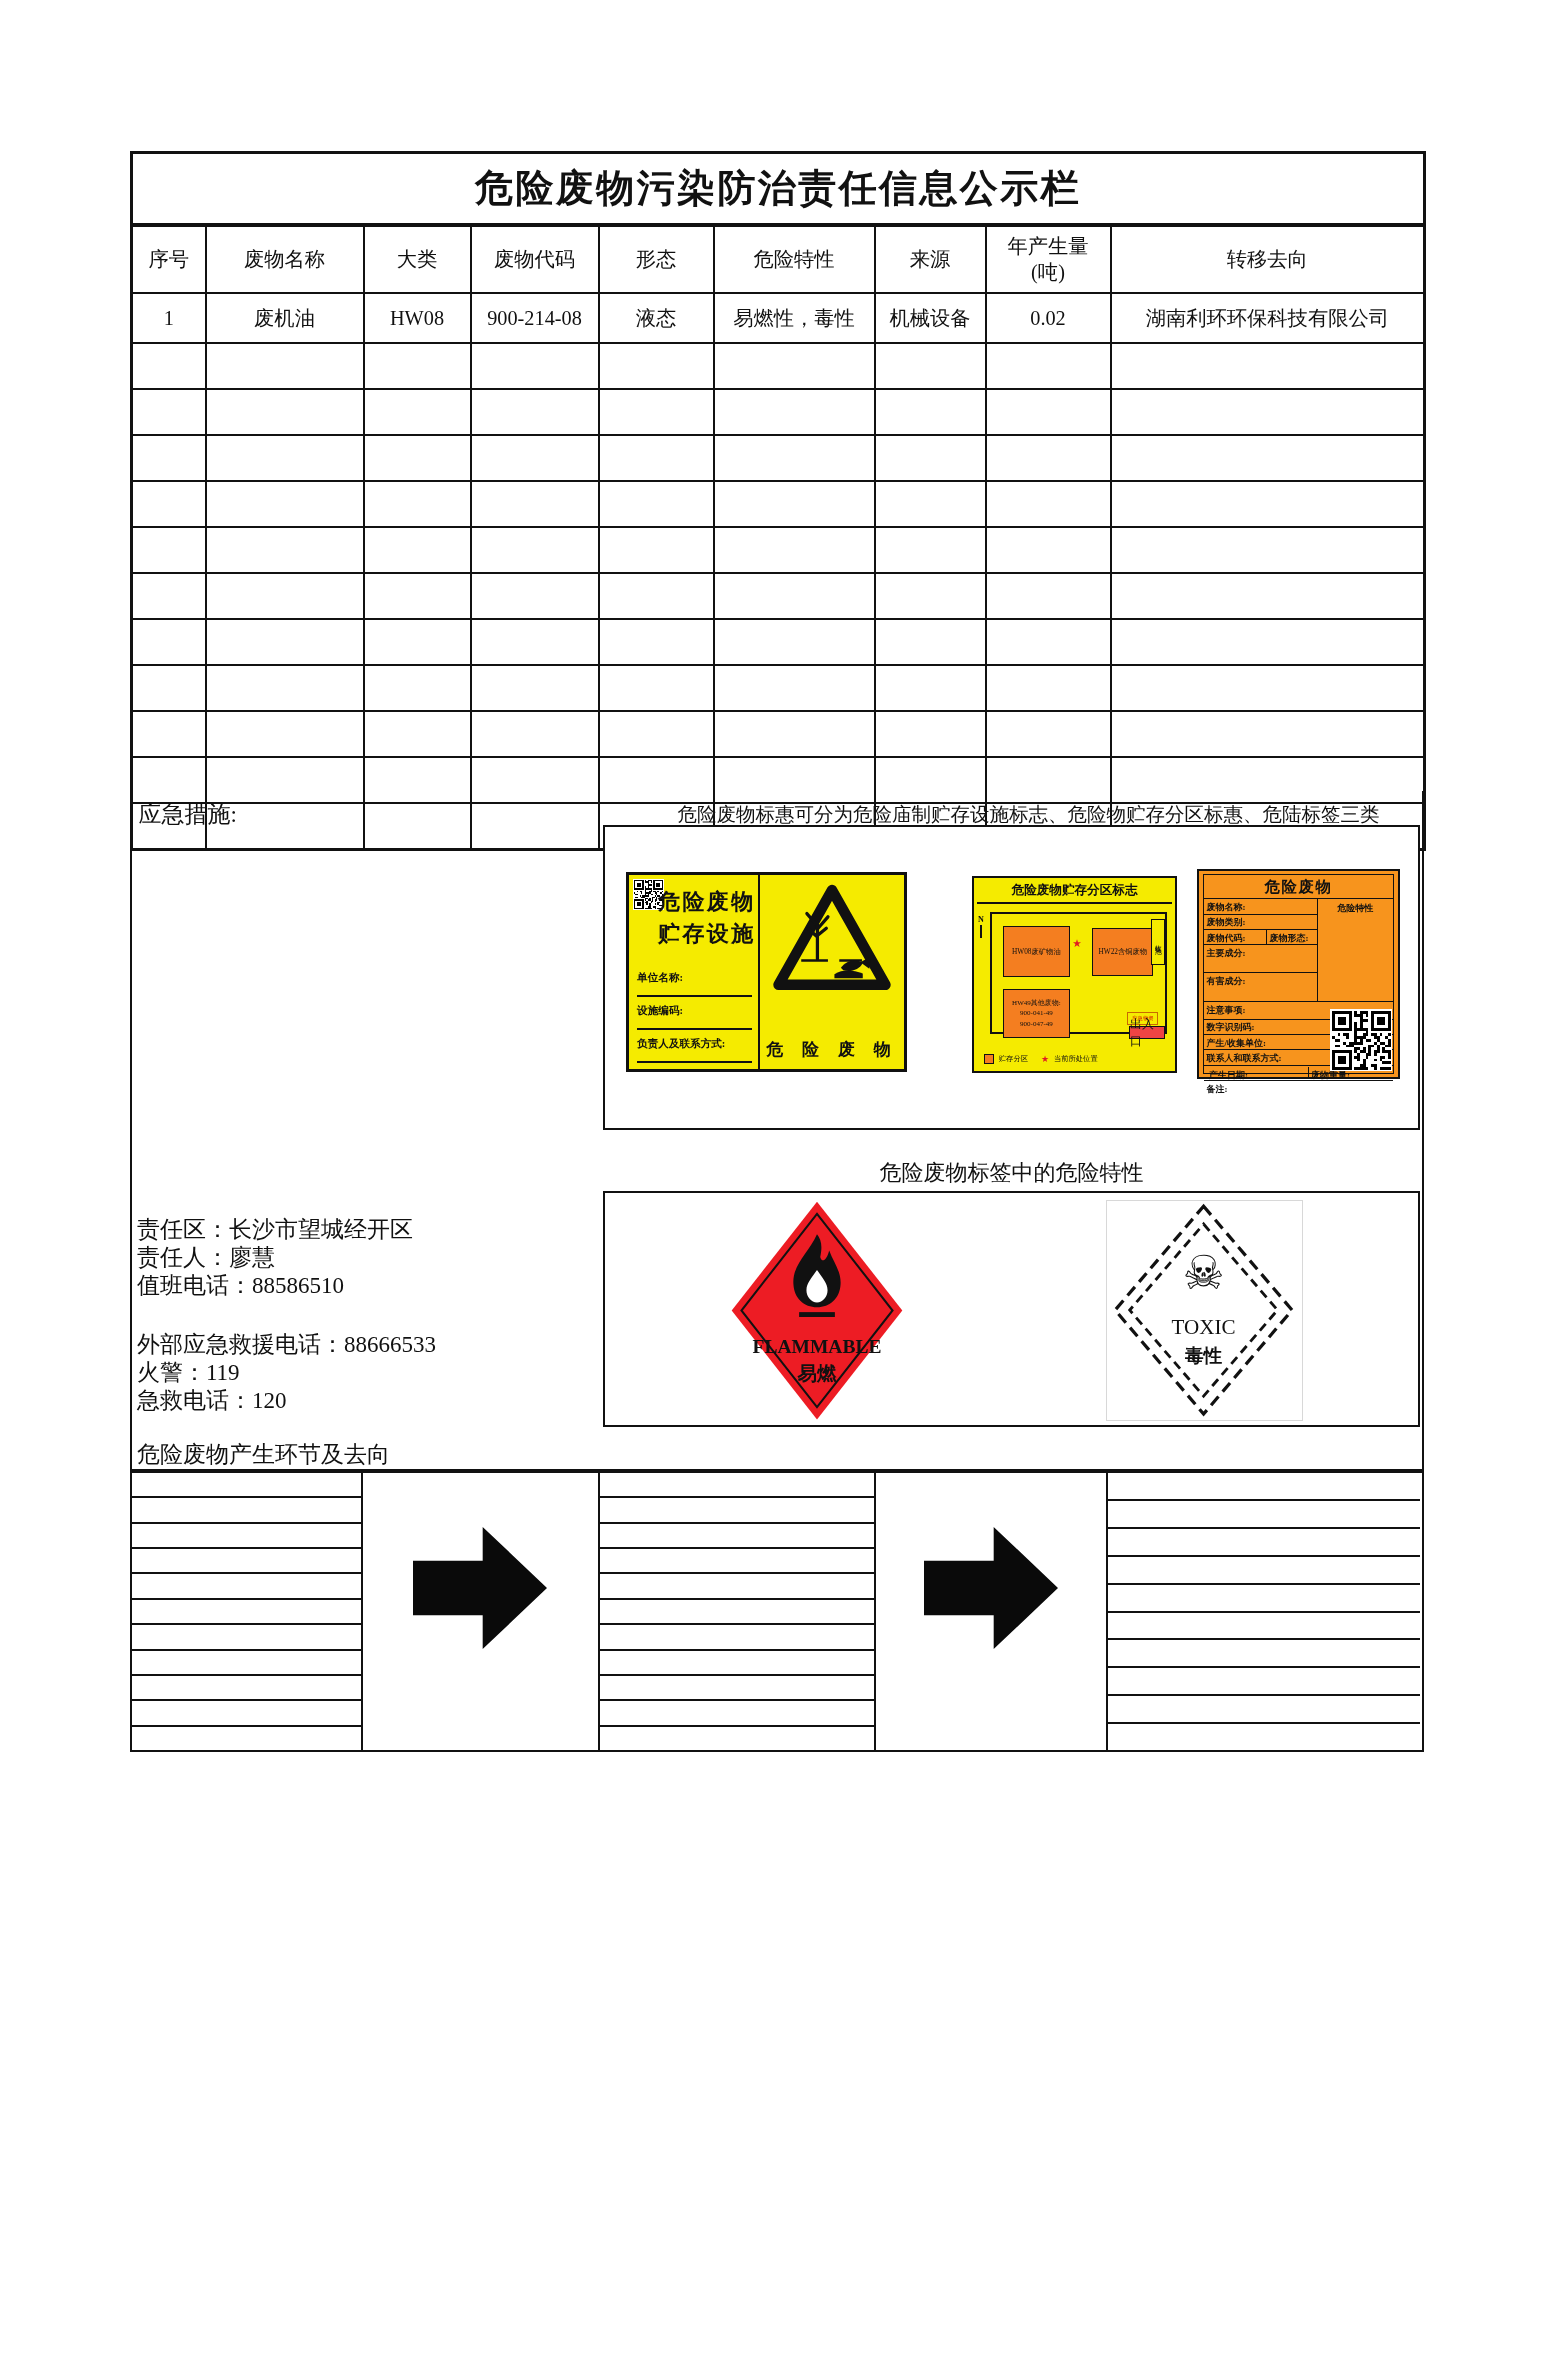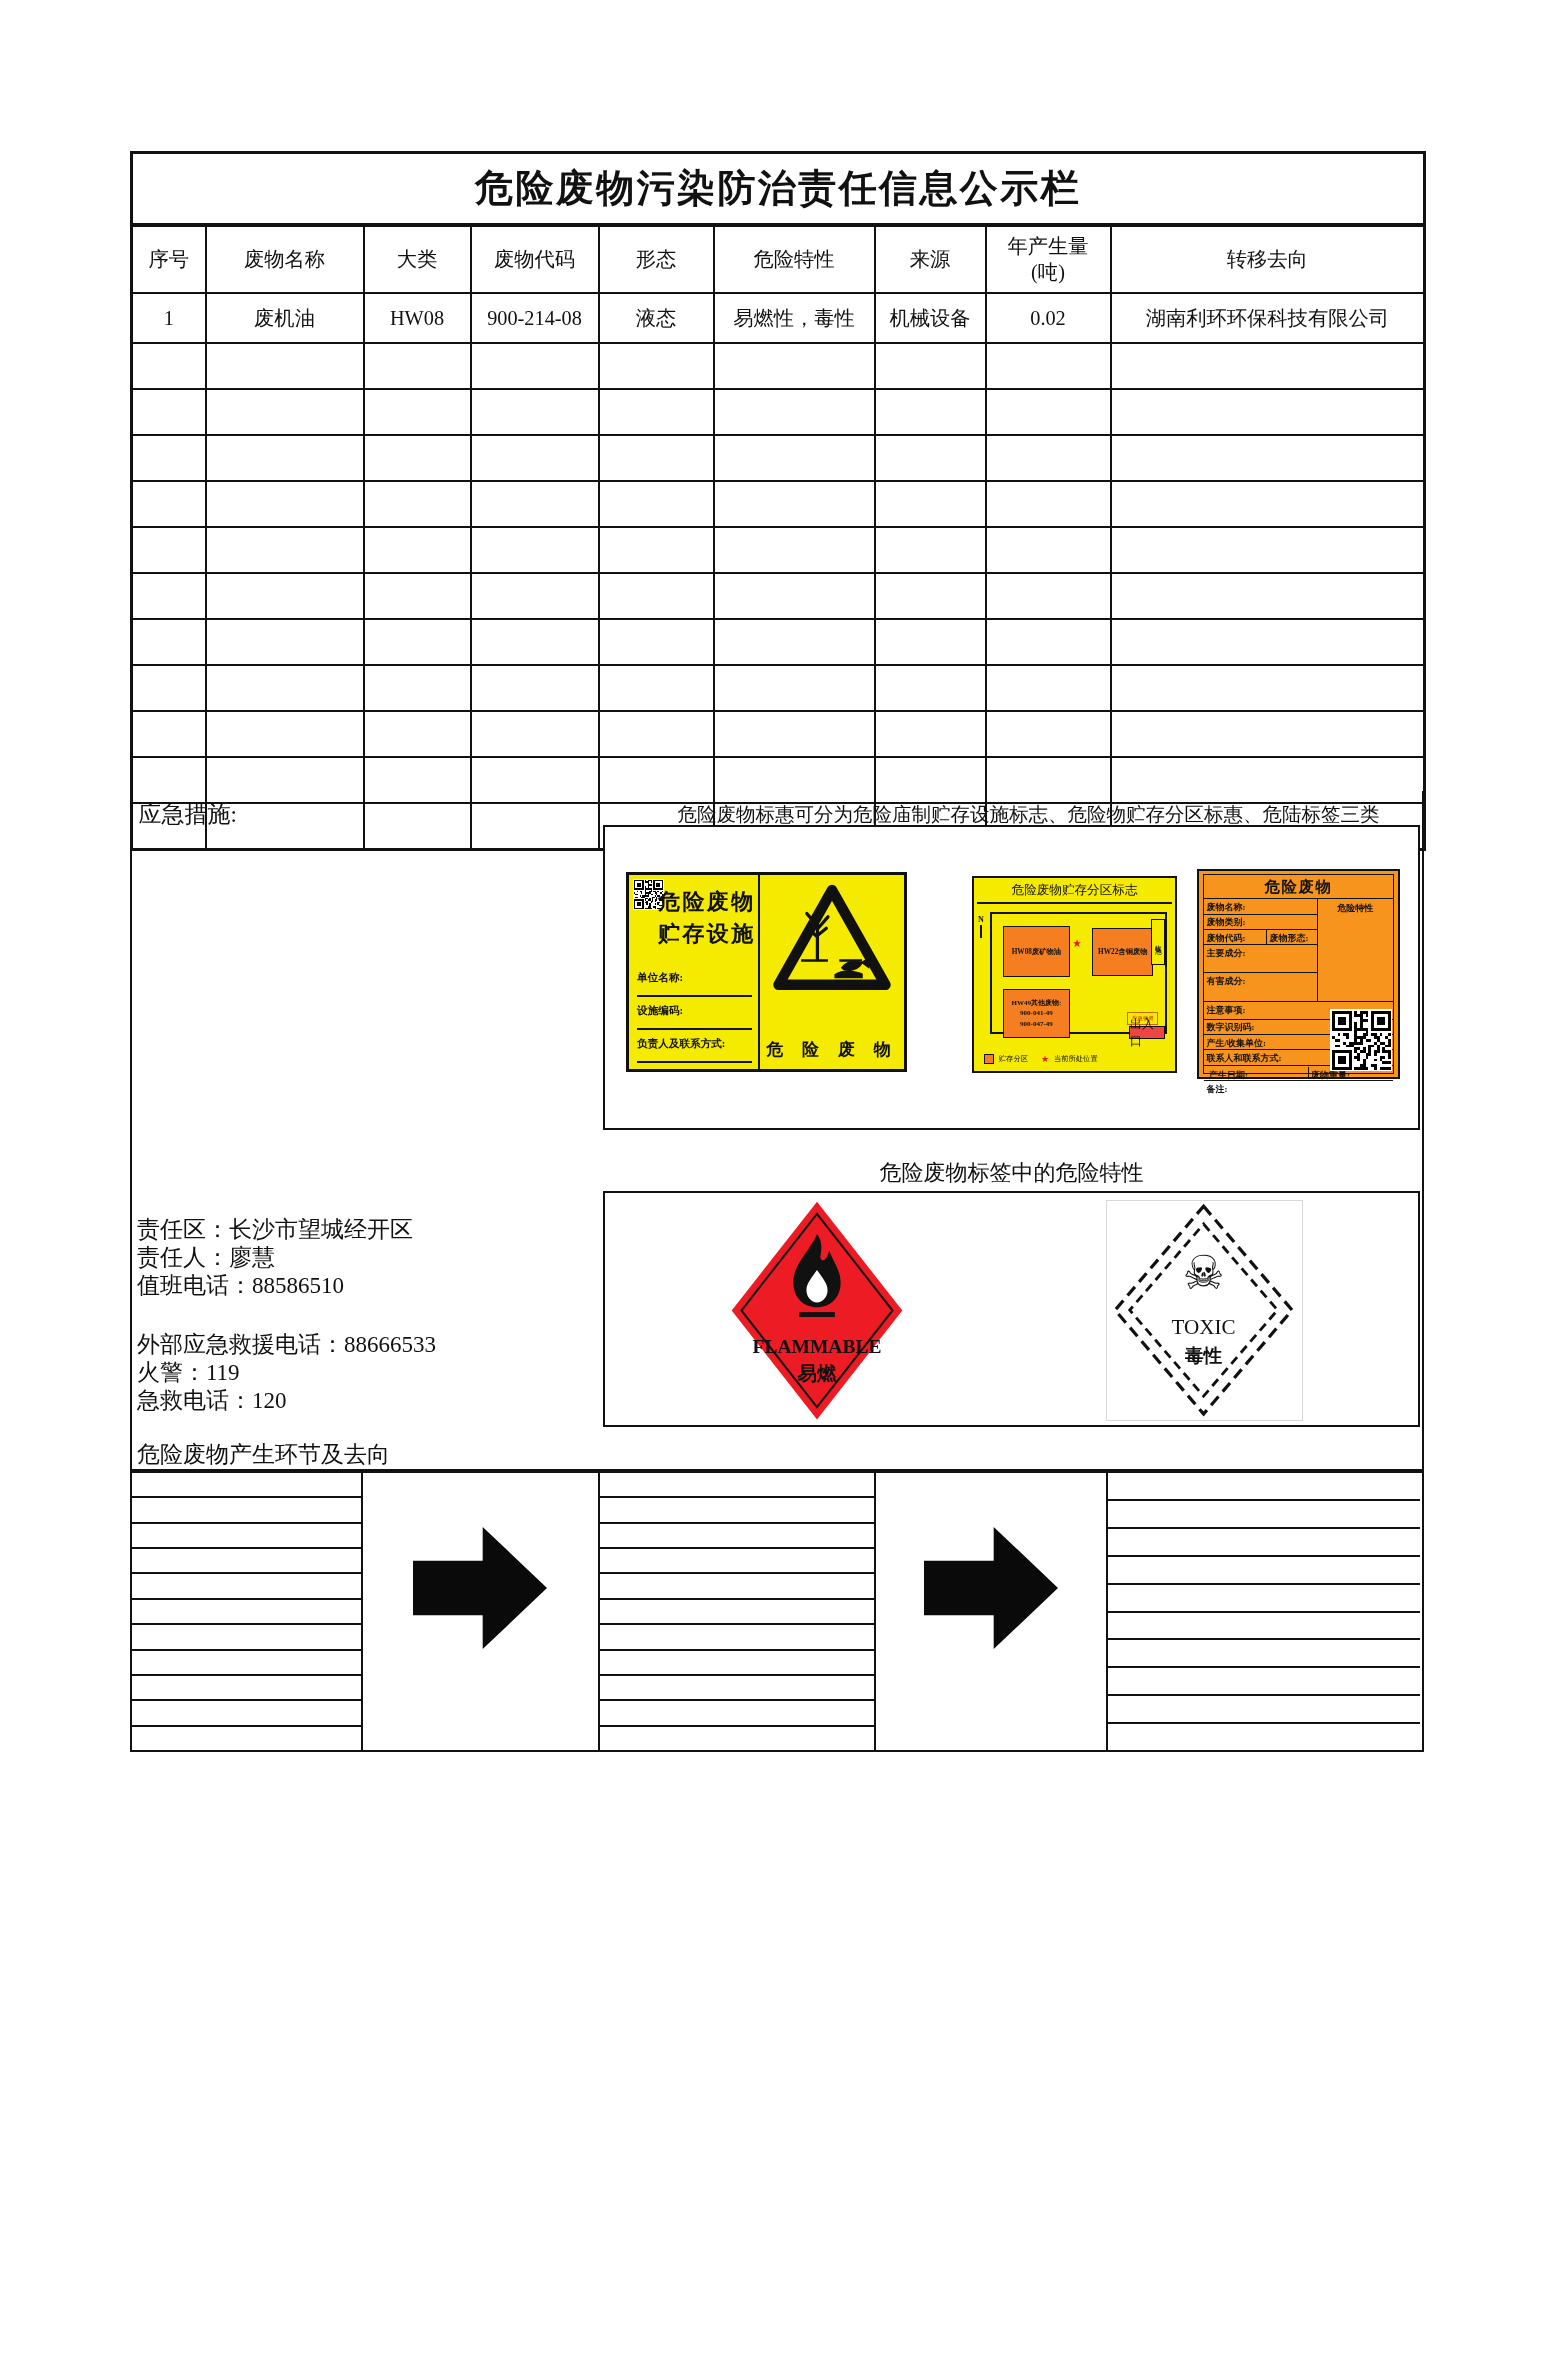--- a/index.html
+++ b/index.html
@@ -41,27 +41,27 @@
   .s1-fields{position:absolute;left:8.1px;right:6.5px;top:89px;}
   .s1-fld{font-size:10.6px;font-weight:bold;margin-top:7.3px;}
   .s1-line{height:9.8px;border-bottom:2px solid #111;margin-bottom:3.3px;}
   .s1-right{position:absolute;left:47%;right:0;top:0;bottom:0;border-left:2.8px solid #111;}
   .s1-tri{position:absolute;left:50%;transform:translateX(-50%);top:6.5px;}
   .s1-caption{position:absolute;left:0;right:0;bottom:8.1px;text-align:center;font-size:17px;
               font-weight:bold;letter-spacing:7.3px;}
   
   .sign2{position:absolute;left:367px;top:49px;width:205px;height:197px;box-sizing:border-box;
          background:#F5EB00;border:2.8px solid #111;}
-  .s2-title{position:absolute;left:0;right:0;top:4.1px;text-align:center;font-size:12.6px;font-weight:normal;}
+  .s2-title{position:absolute;left:0;right:0;top:4.1px;text-align:center;font-size:12.6px;font-weight:bold;}
   .s2-rule{position:absolute;left:3.3px;right:3.3px;top:23.6px;height:2px;background:#111;}
   .compass{position:absolute;left:4.1px;top:37px;font-size:8.1px;font-weight:bold;text-align:center;}
   .compass .stem{width:1.6px;height:13px;background:#111;margin:0.8px auto 0;}
   .map{position:absolute;left:16.3px;top:34px;right:8.1px;bottom:37px;border:2px solid #111;}
   .zone{position:absolute;background:#F47E20;border:1.6px solid #111;display:flex;align-items:center;
-        justify-content:center;text-align:center;font-weight:bold;color:#111;}
+        justify-content:center;text-align:center;font-weight:normal;color:#111;}
   .zone1{left:10.6px;top:12.2px;width:65px;height:49px;font-size:7.3px;}
   .zone2{left:100px;top:14px;width:59px;height:46px;font-size:7.3px;}
   .zone3{left:10.6px;top:75px;width:65px;height:47px;font-size:7px;white-space:pre-line;line-height:1.5;}
   .star1{position:absolute;left:80px;top:23px;color:#E01B22;font-size:10.6px;
          font-family:"DejaVu Sans",sans-serif;}
   .pool{position:absolute;right:0px;top:4.9px;width:12.2px;height:44px;border:1.6px solid #111;
         background:#F5EB00;writing-mode:vertical-rl;text-align:center;font-size:7px;
         letter-spacing:1.6px;display:flex;align-items:center;justify-content:center;}
   .supplies{position:absolute;right:6.5px;bottom:7.3px;width:29px;height:10.6px;border:1.2px solid #C96A00;
             color:#D00000;font-size:5.3px;display:flex;align-items:center;justify-content:center;}

